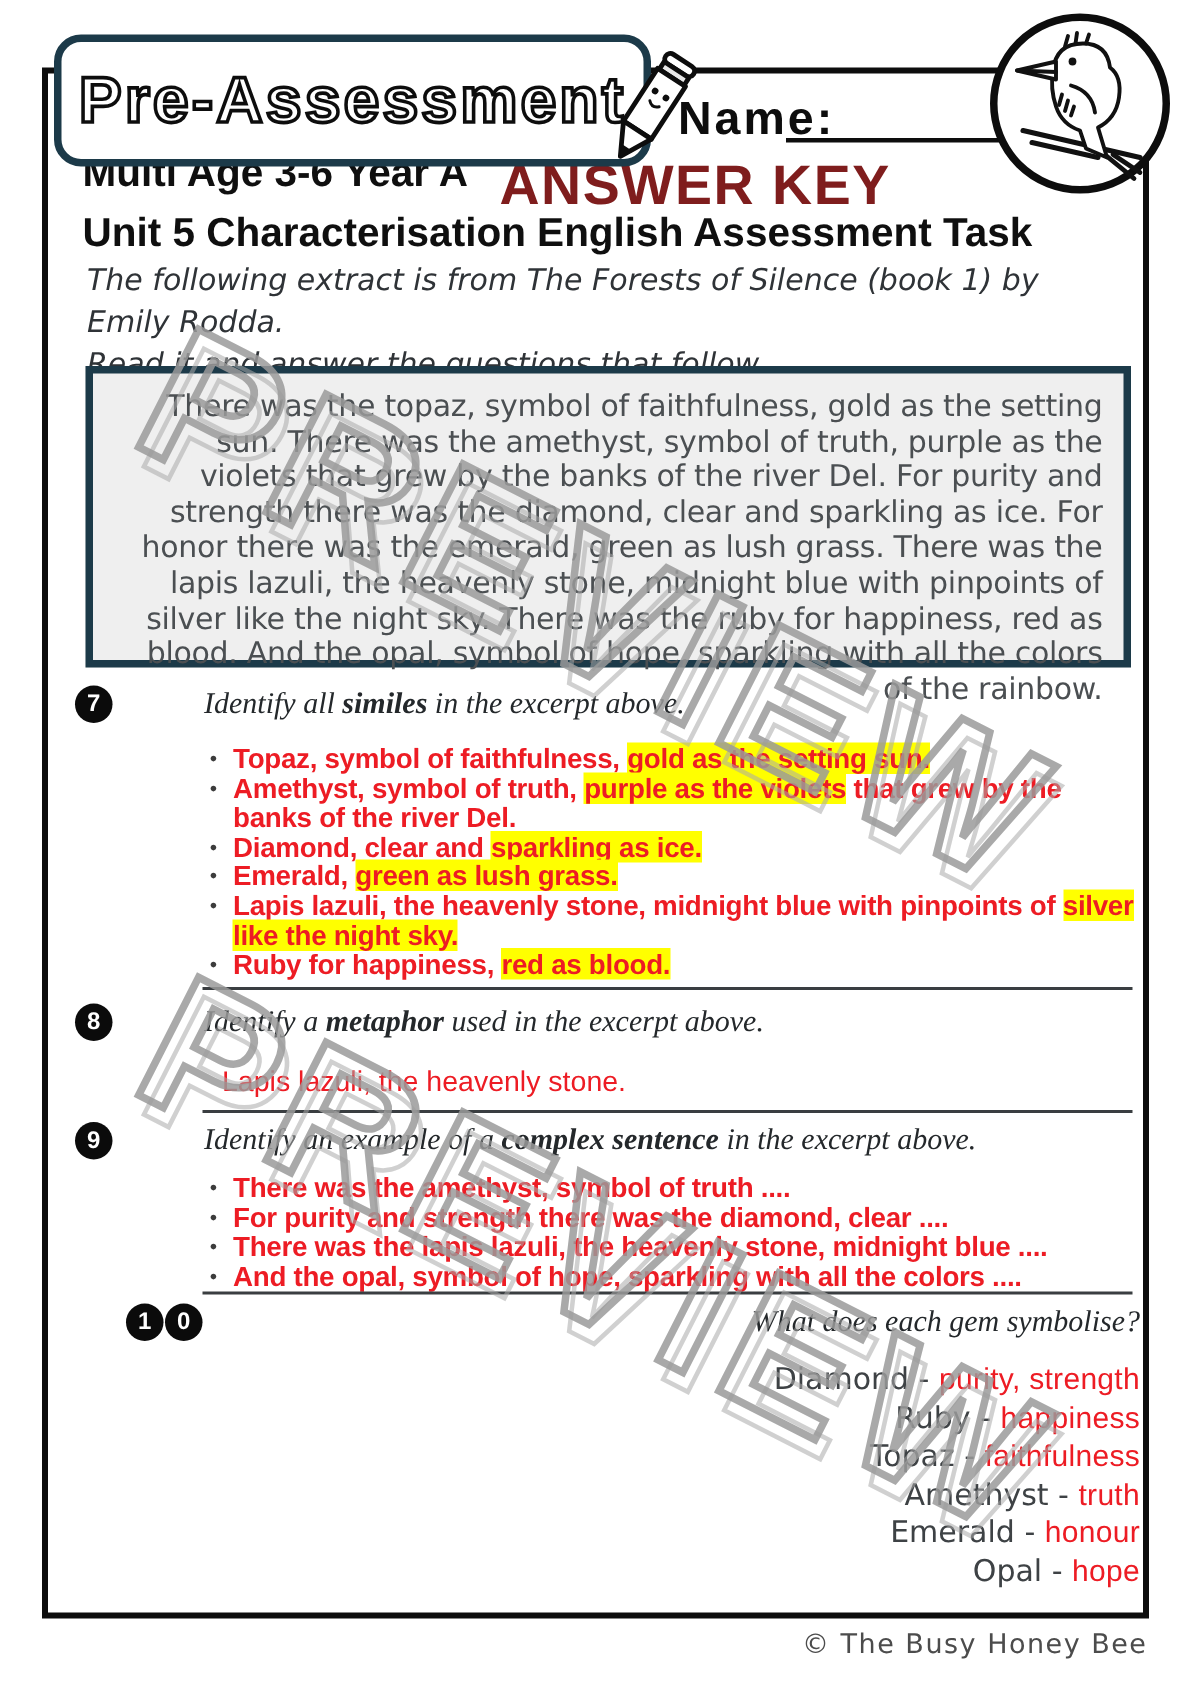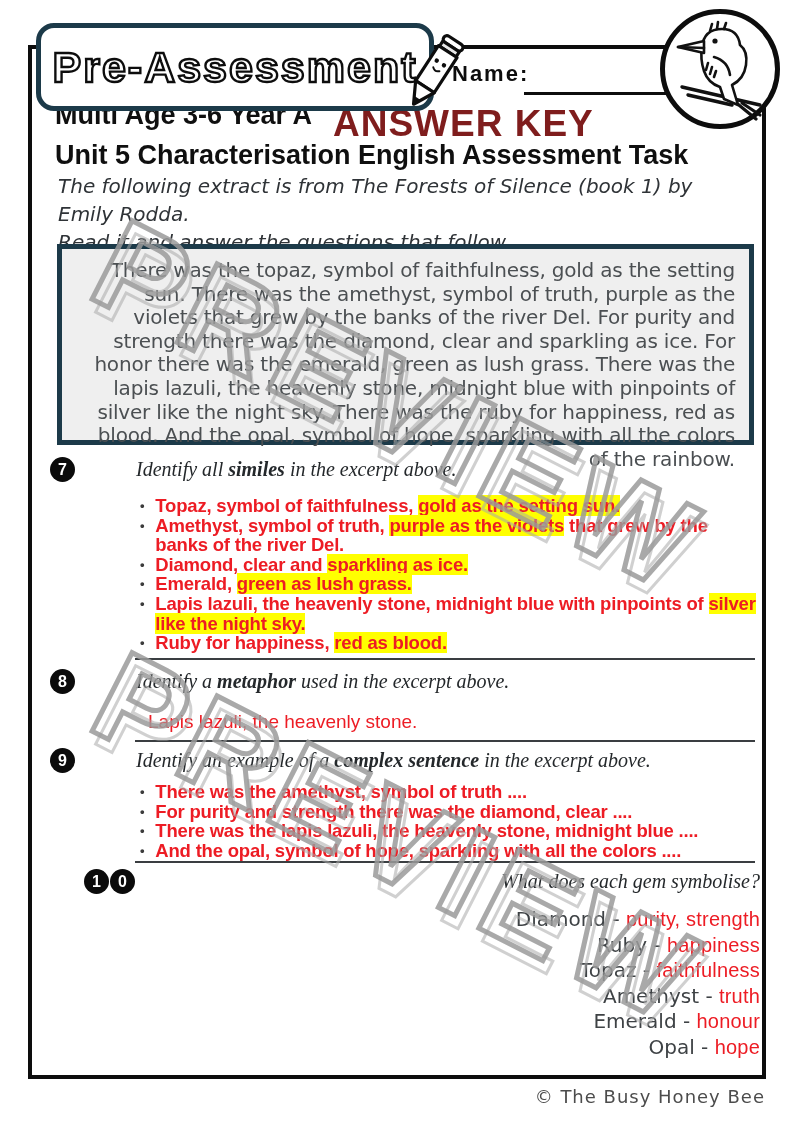--- a/index.html
+++ b/index.html
@@ -12,21 +12,21 @@
 
   
   .banner{position:absolute;left:36px;top:23px;width:398px;height:88px;z-index:5;
           background:#fff;border:5px solid #1c3a49;border-radius:18px;
           display:flex;align-items:center;justify-content:center;box-sizing:border-box;}
   .banner-text{font-size:43px;font-weight:700;letter-spacing:2px;color:#fff;
                -webkit-text-stroke:2.4px #0d0d0d;white-space:nowrap;}
   .pencil{position:absolute;left:396px;top:22px;width:78px;height:96px;z-index:6;}
 
   
-  .name-label{position:absolute;left:452px;top:61px;font-size:22px;font-weight:700;
+  .name-label{position:absolute;left:452px;top:61px;font-size:31px;font-weight:700;
               letter-spacing:2px;color:#0d0d0d;}
   .name-line{position:absolute;left:524px;top:92px;width:146px;height:0;
              border-top:3px solid #0d0d0d;}
 
   
   .bird{position:absolute;left:660px;top:9px;width:120px;height:120px;z-index:4;
         background:#fff;border:5px solid #0d0d0d;border-radius:50%;box-sizing:border-box;
         display:flex;align-items:center;justify-content:center;}
 
   

